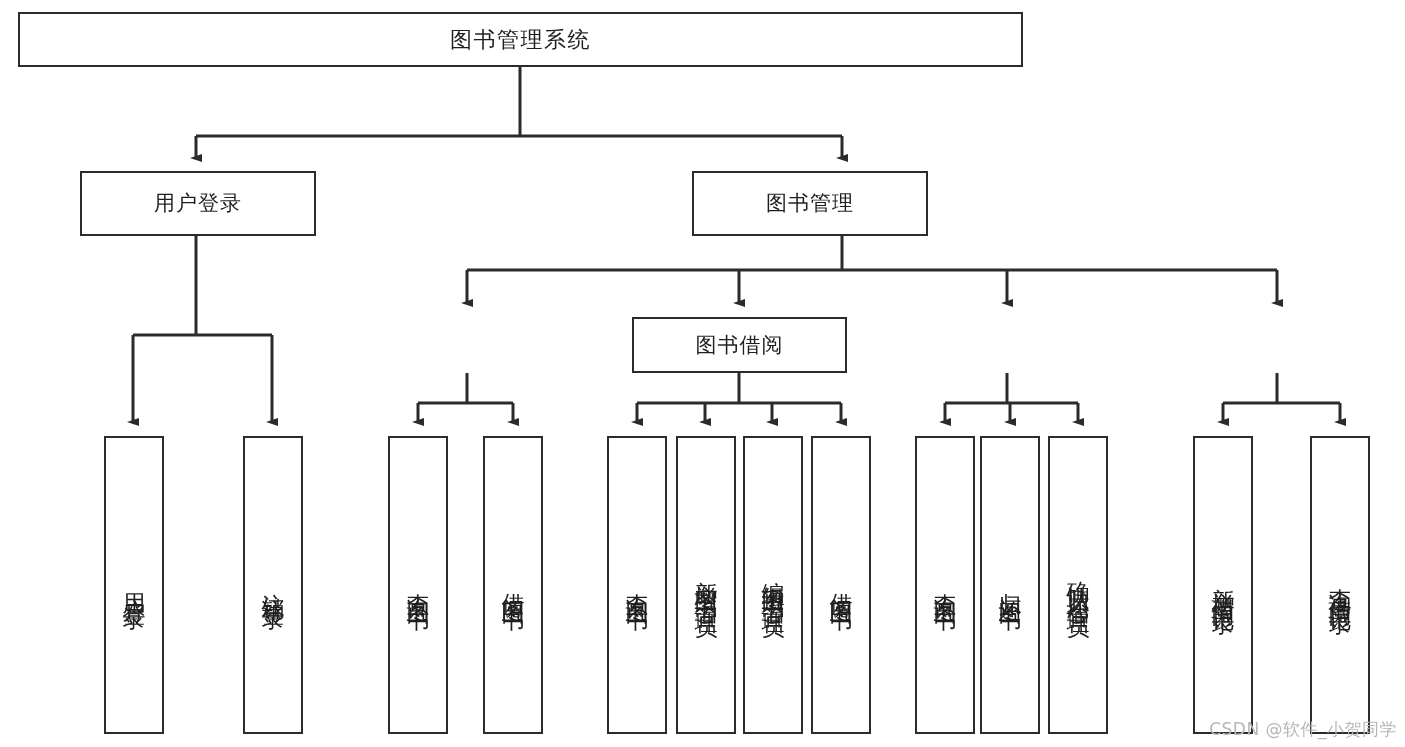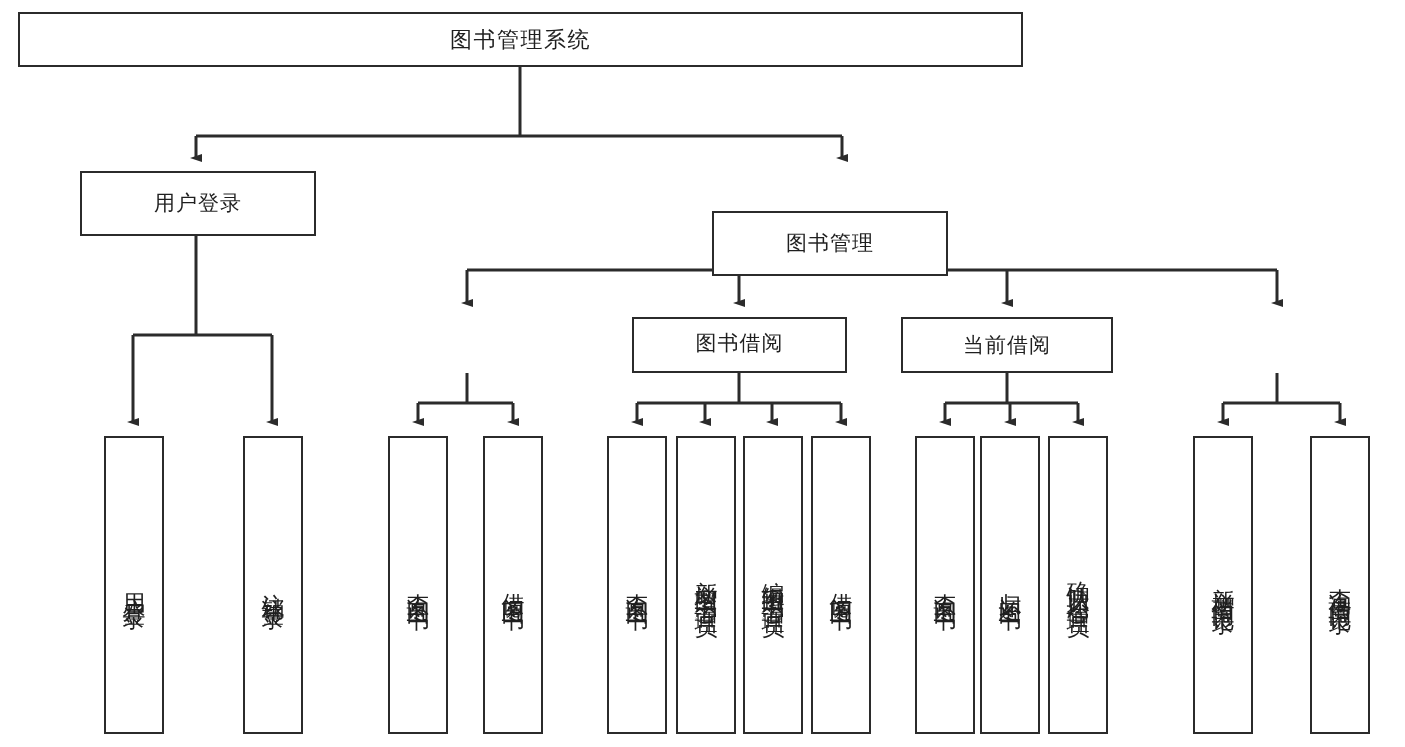--- a/index.html
+++ b/index.html
@@ -135,29 +135,26 @@
     </g>
   </svg>
 
   <div class="node horiz root" style="left:18px; top:12px; width:1005px; height:55px;">
     <span class="node-label">图书管理系统</span>
   </div>
 
   <div class="node horiz" style="left:80px; top:171px; width:236px; height:65px;">
     <span class="node-label">用户登录</span>
   </div>
-  <div class="node horiz" style="left:712px; top:171px; width:236px; height:65px;margin-top:40px;">
+  <div class="node horiz" style="left:692px; top:171px; width:236px; height:65px;">
     <span class="node-label">图书管理</span>
   </div>
 
-  <div class="node horiz" style="left:632px; top:317px; width:215px; height:56px;font-family:Liberation Mono, monospace;">
+  <div class="node horiz" style="left:632px; top:317px; width:215px; height:56px;">
     <span class="node-label">图书借阅</span>
-  </div>
-  <div class="node horiz" style="left:901px; top:317px; width:212px; height:56px;">
-    <span class="node-label">当前借阅</span>
   </div>
 
   <div class="node vert" style="left:104px; top:436px; width:60px; height:298px;">
     <span class="node-label">用户登录</span>
   </div>
   <div class="node vert" style="left:243px; top:436px; width:60px; height:298px;">
     <span class="node-label">注销登录</span>
   </div>
 
   <div class="node vert" style="left:388px; top:436px; width:60px; height:298px;">
@@ -190,14 +187,15 @@
     <span class="node-label">确认归还（管理员）</span>
   </div>
 
   <div class="node vert" style="left:1193px; top:436px; width:60px; height:298px;">
     <span class="node-label">新增借阅记录</span>
   </div>
   <div class="node vert" style="left:1310px; top:436px; width:60px; height:298px;">
     <span class="node-label">查询借阅记录</span>
   </div>
 
+  <div class="watermark">CSDN @软件_小贺同学</div>
 
 </div>
 
 </body></html>

